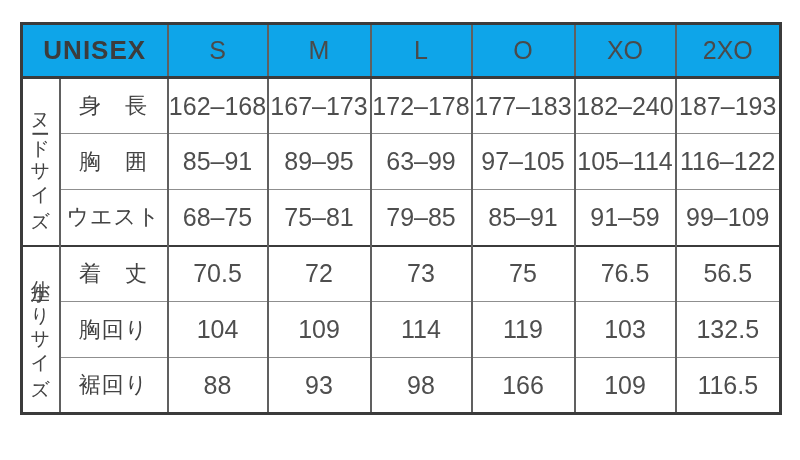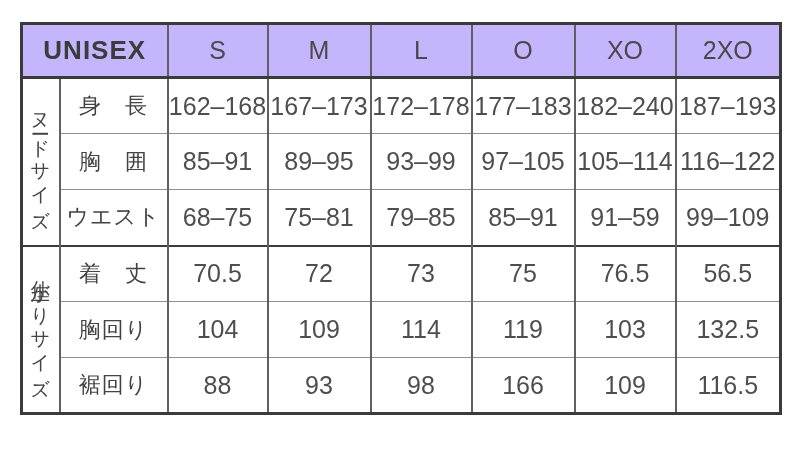--- a/index.html
+++ b/index.html
@@ -34,21 +34,21 @@
     border-right: 2px solid #606060;
     border-top: 1px solid #8f8f8f;
     border-bottom: 1px solid #8f8f8f;
     text-align: center;
     vertical-align: middle;
     padding: 0;
     overflow: hidden;
     white-space: nowrap;
   }
   thead th {
-    background: #c4b5fd;
+    background: #0ea5e9;
     border-bottom: 3px solid #3b3b3b;
   }
   .grp-b tr.grp-first th,
   .grp-b tr.grp-first td {
     border-top: 2px solid #3b3b3b;
   }
 
   .corner {
     font-weight: bold;
     font-size: 26px;
@@ -133,21 +133,21 @@
         <td class="val">167–173</td>
         <td class="val">172–178</td>
         <td class="val">177–183</td>
         <td class="val">182–240</td>
         <td class="val">187–193</td>
       </tr>
       <tr>
         <th class="rlabel">胸　囲</th>
         <td class="val">85–91</td>
         <td class="val">89–95</td>
-        <td class="val">93–99</td>
+        <td class="val">63–99</td>
         <td class="val">97–105</td>
         <td class="val">105–114</td>
         <td class="val">116–122</td>
       </tr>
       <tr>
         <th class="rlabel">ウエスト</th>
         <td class="val">68–75</td>
         <td class="val">75–81</td>
         <td class="val">79–85</td>
         <td class="val">85–91</td>

